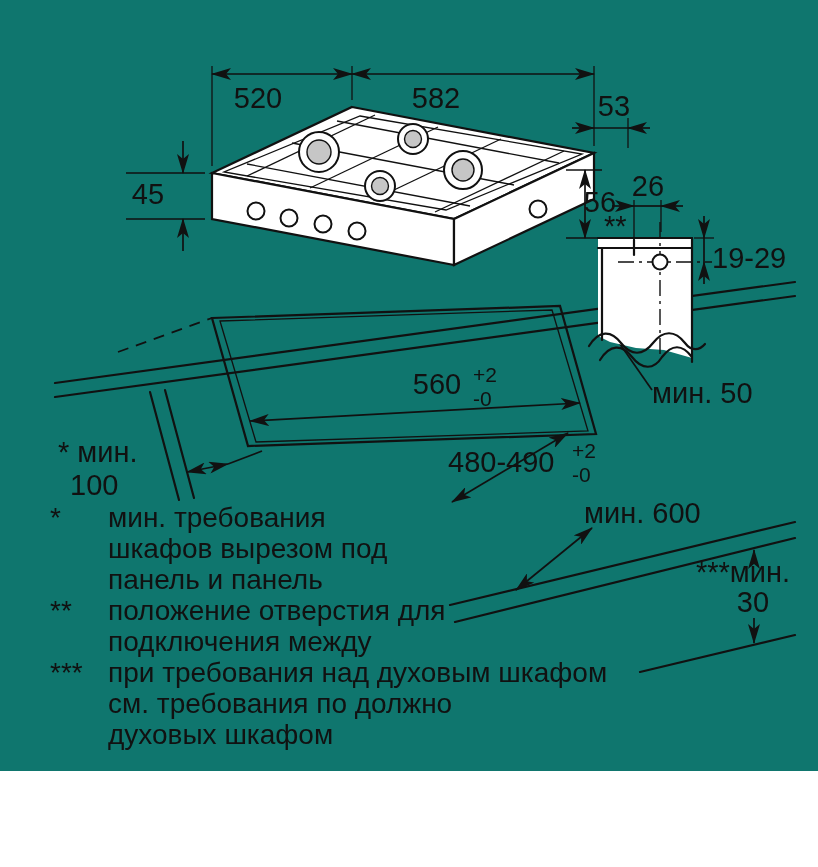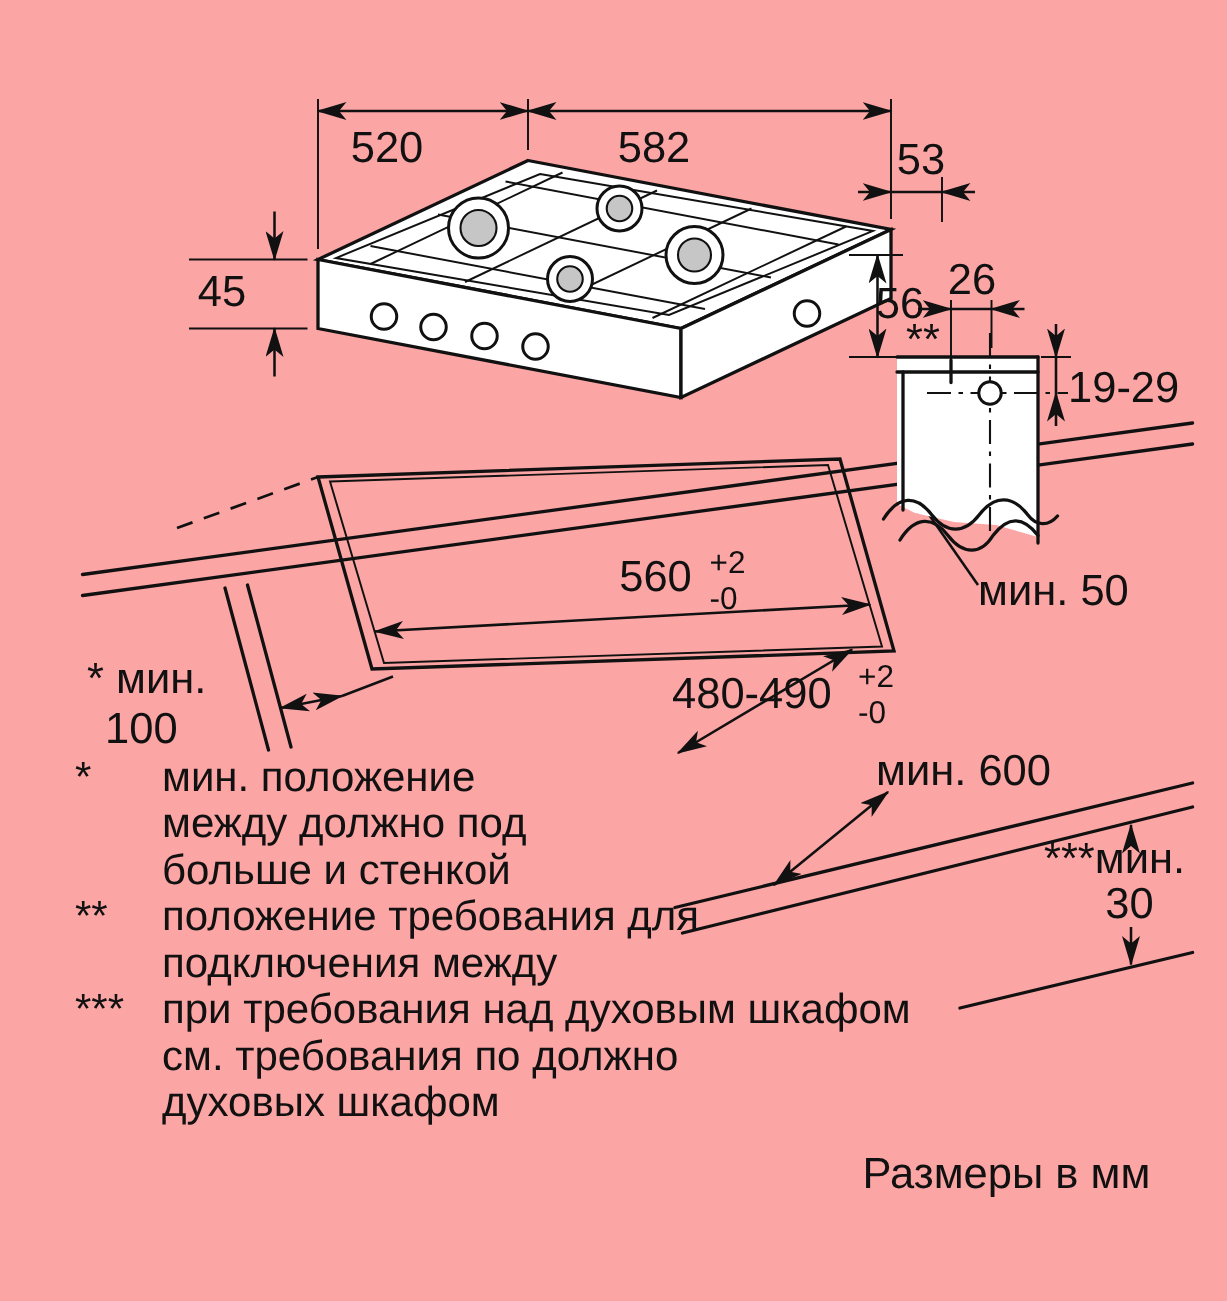--- a/index.html
+++ b/index.html
@@ -1,16 +1,16 @@
 <!DOCTYPE html>
 <html><head>
 <meta charset="utf-8">
 <style>
   html,body{margin:0;padding:0;background:#fff;}
-  #stage{position:relative;width:818px;height:867px;background:#fca5a5;overflow:hidden;
+  #stage{position:relative;width:818px;height:771px;background:#0f766e;overflow:hidden;
          font-family:"Liberation Sans", sans-serif;color:#111;}
   #stage svg{position:absolute;left:0;top:0;}
   svg text{font-family:"Liberation Sans", sans-serif;font-size:29px;fill:#111;}
   svg text.small{font-size:21px;}
   .obj{stroke:#111;stroke-width:2.2;fill:none;stroke-linecap:round;}
   .objf{stroke:#111;stroke-width:2.2;fill:#ffffff;}
   .dim{stroke:#111;stroke-width:1.7;fill:none;}
   .thin{stroke:#111;stroke-width:1.3;fill:none;}
   .dashed{stroke:#111;stroke-width:1.8;fill:none;stroke-dasharray:11 8;}
   .cline{stroke:#111;stroke-width:1.4;fill:none;stroke-dasharray:16 5 3 5;}
@@ -167,29 +167,29 @@
     <text x="696" y="582">***мин.</text>
     <text x="753" y="612" text-anchor="middle">30</text>
     <text x="575" y="792">Размеры в мм</text>
   </g>
 </svg>
 
 <div id="footnotes">
   <div class="note">
     <div class="mark">*</div>
     <div class="lines">
-      <div>мин. положение</div>
-      <div>между должно под</div>
-      <div>больше и стенкой</div>
+      <div>мин. требования</div>
+      <div>шкафов вырезом под</div>
+      <div>панель и панель</div>
     </div>
   </div>
   <div class="note">
     <div class="mark">**</div>
     <div class="lines">
-      <div>положение требования для</div>
+      <div>положение отверстия для</div>
       <div>подключения между</div>
     </div>
   </div>
   <div class="note">
     <div class="mark">***</div>
     <div class="lines">
       <div>при требования над духовым шкафом</div>
       <div>см. требования по должно</div>
       <div>духовых шкафом</div>
     </div>

